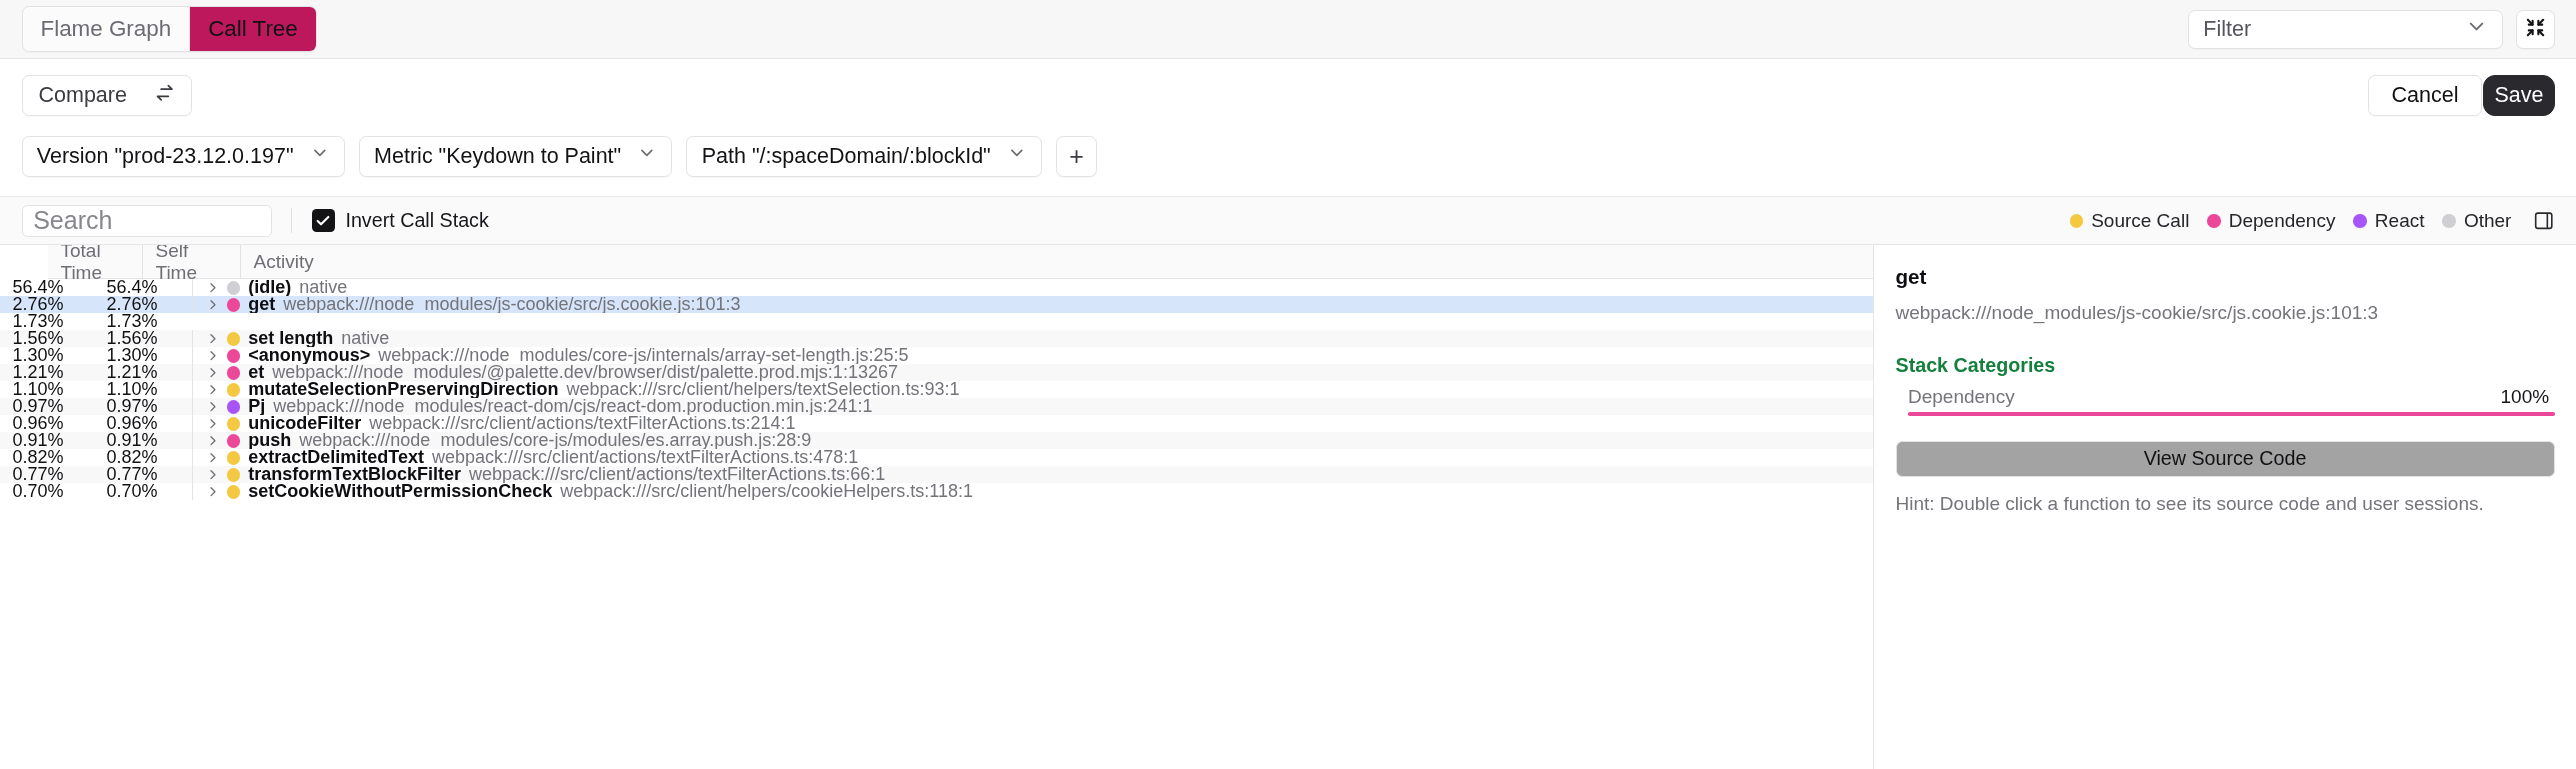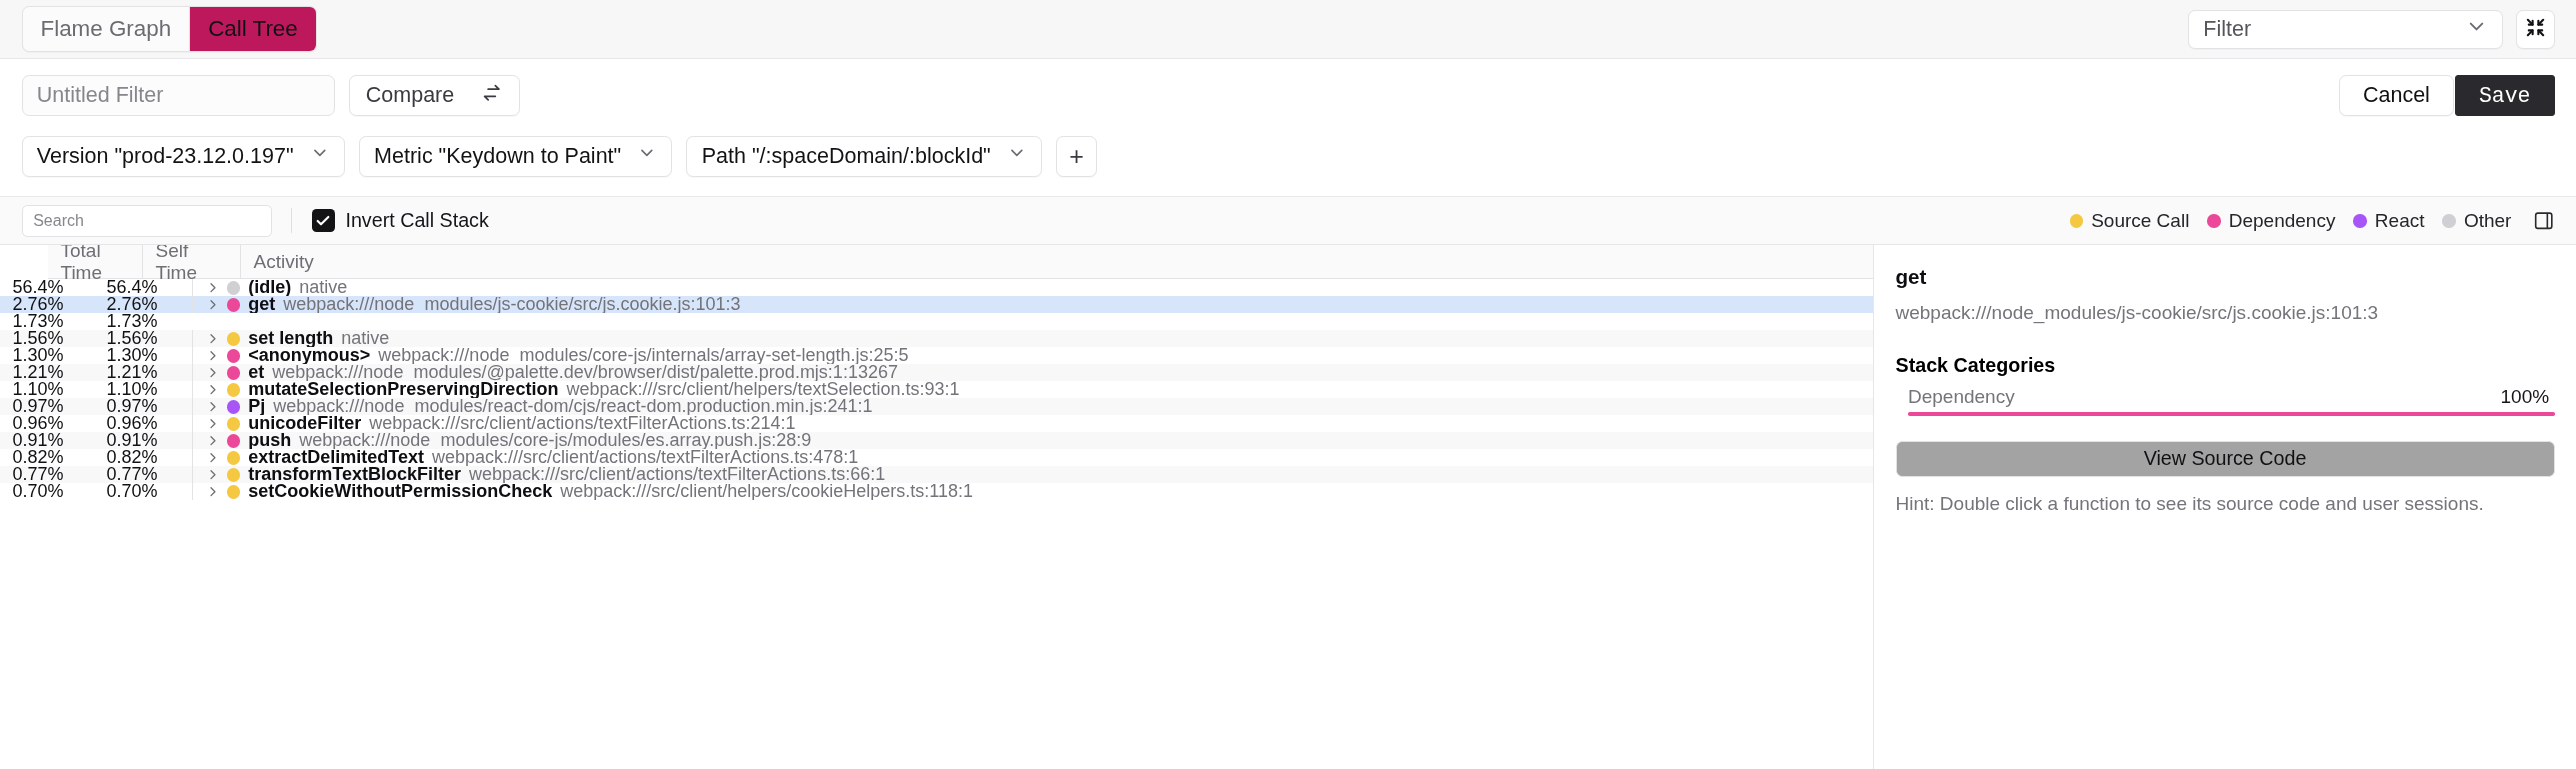--- a/index.html
+++ b/index.html
@@ -131,28 +131,28 @@
     border-radius: 7.2px;
     background: #fff;
     font-size: 21.5px;
     color: #111114;
     cursor: pointer;
     font-family: inherit;
     box-shadow: 0 0.9px 0.9px rgba(0,0,0,.03);
   }
   .btn-save {
     height: 41px;
-    padding: 0 23px;
+    padding: 0 10px;
     border: 0.9px solid #2a2a2e;
-    border-radius: 3px;
+    border-radius: 12px;
     background: #2a2a2e;
     color: #ffffff;
     font-size: 21.5px;
     cursor: pointer;
-    font-family: Liberation Mono, monospace;
+    font-family: Liberation Sans, sans-serif;
   }
   .editor-row2 {
     display: flex;
     align-items: center;
     gap: 14.3px;
     margin-top: 19.7px;
   }
   .chip {
     height: 41px;
     border: 0.9px solid #e2e2e5;
@@ -190,21 +190,21 @@
     padding: 0 21.5px 0 21.5px;
     gap: 0;
   }
   .search-input {
     width: 250px;
     height: 32px;
     border: 0.9px solid #e2e2e5;
     border-radius: 5.4px;
     background: #fff;
     padding: 0 10.7px;
-    font-size: 16px;
+    font-size: 25px;
     font-family: inherit;
     color: #1a1a1e;
     outline: none;
   }
   .search-input::placeholder { color: #86868d; }
   .vsep {
     width: 0.9px;
     height: 25px;
     background: #dfdfe2;
     margin: 0 19.7px;
@@ -272,21 +272,21 @@
   
   .detail {
     width: 702px;
     flex: none;
     background: #fff;
     padding: 19.7px 21.5px;
     overflow: hidden;
   }
   .detail-title { font-size: 20.6px; font-weight: bold; color: #0e0e12; }
   .detail-loc { font-size: 19px; color: #74747b; margin-top: 12.5px; }
-  .detail-h { font-size: 19.7px; font-weight: bold; color: #000000; margin-top: 30px; }
+  .detail-h { font-size: 19.7px; font-weight: bold; color: #15803d; margin-top: 30px; }
   .cat-row {
     display: flex;
     justify-content: space-between;
     align-items: baseline;
     margin-top: 9px;
     padding: 0 5.4px 0 12.5px;
     font-size: 19px;
   }
   .cat-name { color: #74747b; }
   .cat-val { color: #16161a; }
@@ -345,21 +345,20 @@
           <polyline points="20 20 15 15"></polyline>
             <polyline points="19 15 15 15 15 19"></polyline>
         </svg>
       </span>
     </div>
   </div>
 </div>
 
 <div class="editor">
   <div class="editor-row1">
-    <input class="name-input" type="text" placeholder="Untitled Filter" style="">
     <button class="compare-btn">
       <span>Compare</span>
       <span>
         <svg width="21.5" height="21.5" viewBox="0 0 24 24" fill="none" stroke="#3a3a40" stroke-width="1.9" stroke-linecap="round" stroke-linejoin="round">
           <polyline points="16 4 20 8 8 8"></polyline>
           <polyline points="8 20 4 16 16 16"></polyline>
         </svg>
       </span>
     </button>
     <div class="editor-actions">

